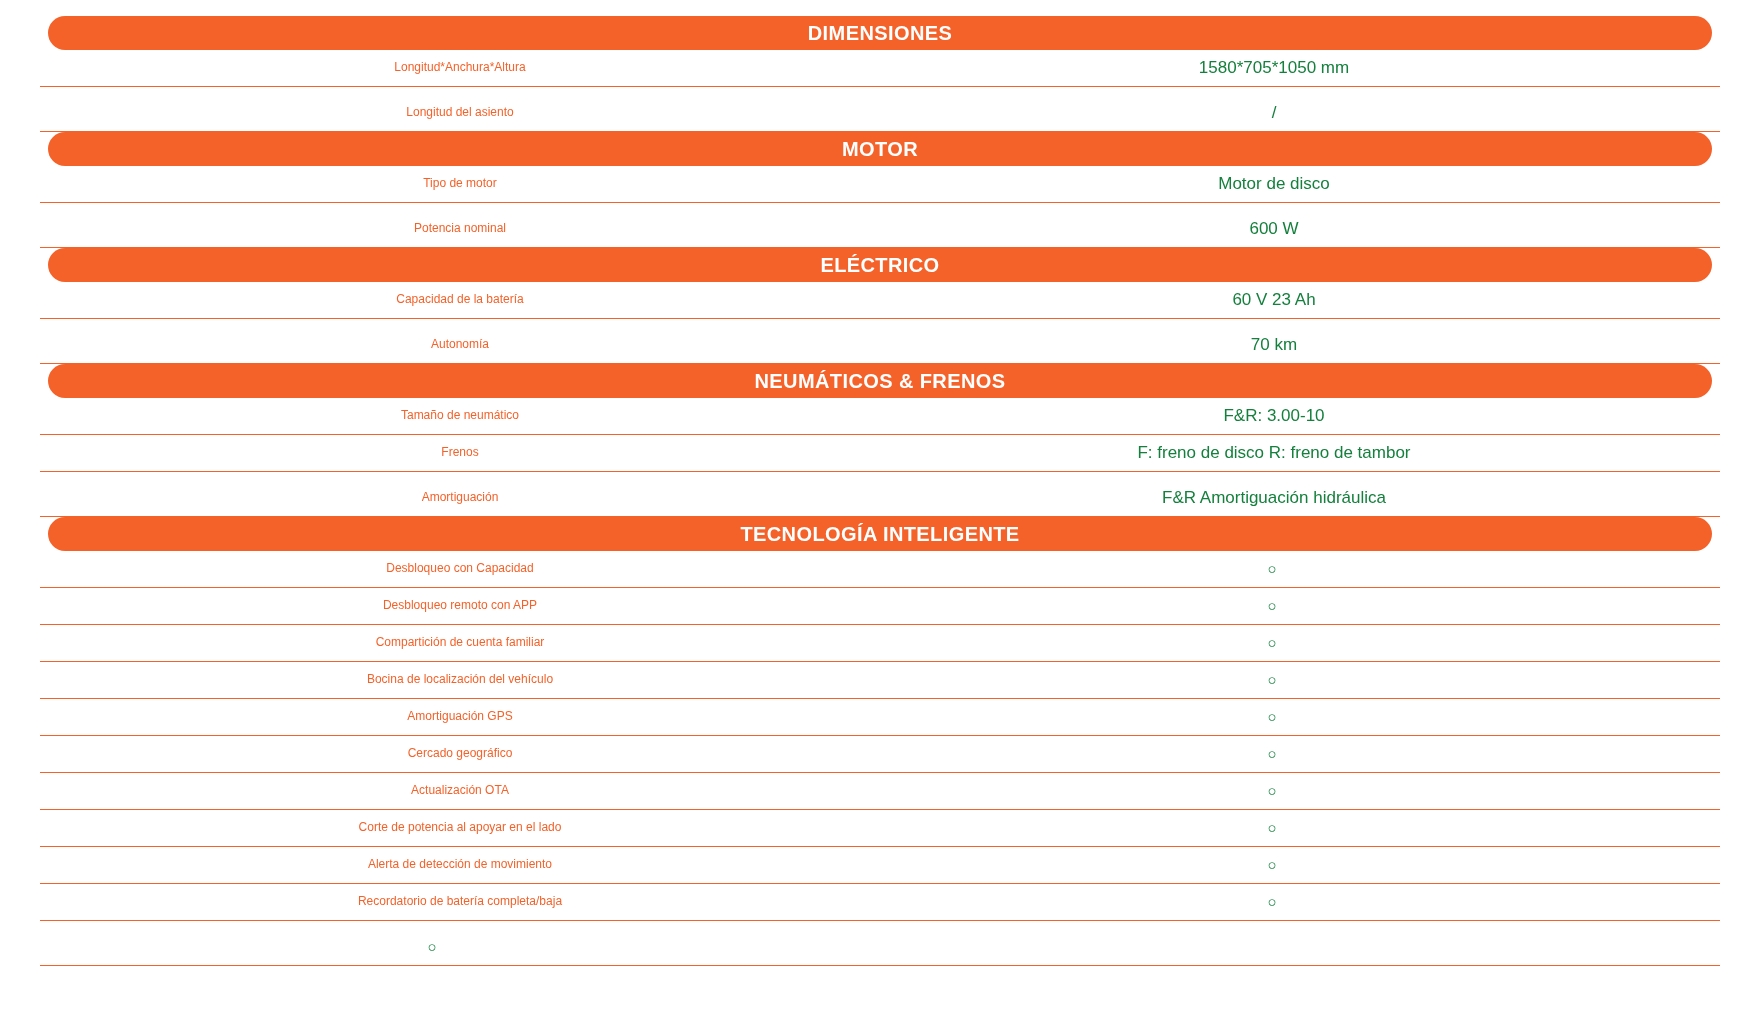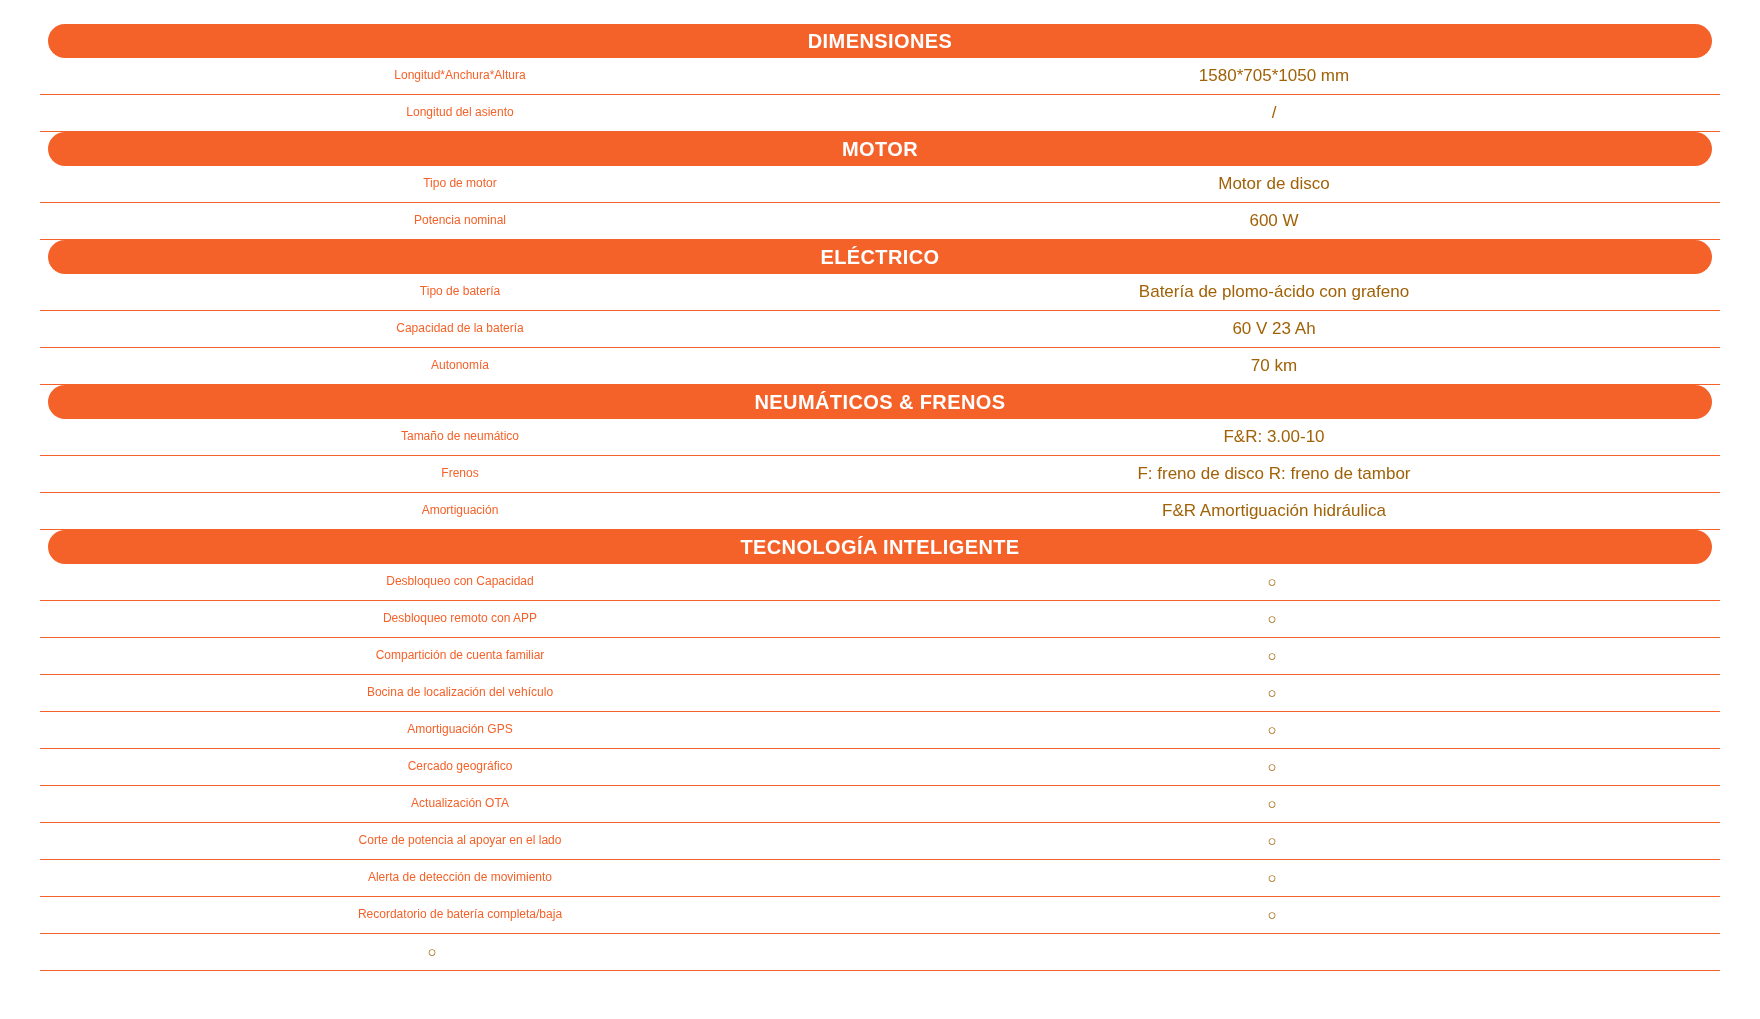--- a/index.html
+++ b/index.html
@@ -9,21 +9,21 @@
   }
   body {
     width: 1760px;
     height: 1019px;
     font-family: "Liberation Sans", sans-serif;
     color: #f4622a;
     overflow: hidden;
   }
   .spec-sheet {
     width: 1760px;
-    padding-top: 24px;
+    padding-top: 16px;
     box-sizing: border-box;
   }
   .section {
     width: 100%;
   }
   .section-header {
     margin: 0 auto;
     width: 1664px;
     background: #f4622a;
     border-radius: 22px;
@@ -42,33 +42,34 @@
   }
   .row {
     display: flex;
     align-items: center;
     height: 36px;
     border-bottom: 1px solid #f4622a;
     position: relative;
   }
   .row:last-child {
     border-bottom: 1px solid #f4622a;
+    margin-top: 8px;
   }
   .row .label {
     width: 50%;
     text-align: center;
     font-size: 12px;
     color: #f4622a;
     line-height: 1.1;
   }
   .row .value {
     width: 50%;
     text-align: left;
     font-size: 17px;
-    color: #a16207;
+    color: #15803d;
     line-height: 1.1;
     padding-left: 0;
     display: flex;
     justify-content: center;
   }
   .value-inner {
     display: inline-block;
     transform: translateX(-26px);
     width: 100%;
     text-align: center;
@@ -114,26 +115,20 @@
             <div class="value">
               <span class="value-inner">600 W</span>
             </div>
           </div>
         </div>
       </div>
       <div class="section">
         <div class="section-header">ELÉCTRICO</div>
         <div class="rows">
           <div class="row">
-            <div class="label">Tipo de batería</div>
-            <div class="value">
-              <span class="value-inner">Batería de plomo-ácido con grafeno</span>
-            </div>
-          </div>
-          <div class="row">
             <div class="label">Capacidad de la batería</div>
             <div class="value">
               <span class="value-inner">60 V 23 Ah</span>
             </div>
           </div>
           <div class="row">
             <div class="label">Autonomía</div>
             <div class="value">
               <span class="value-inner">70 km</span>
             </div>

